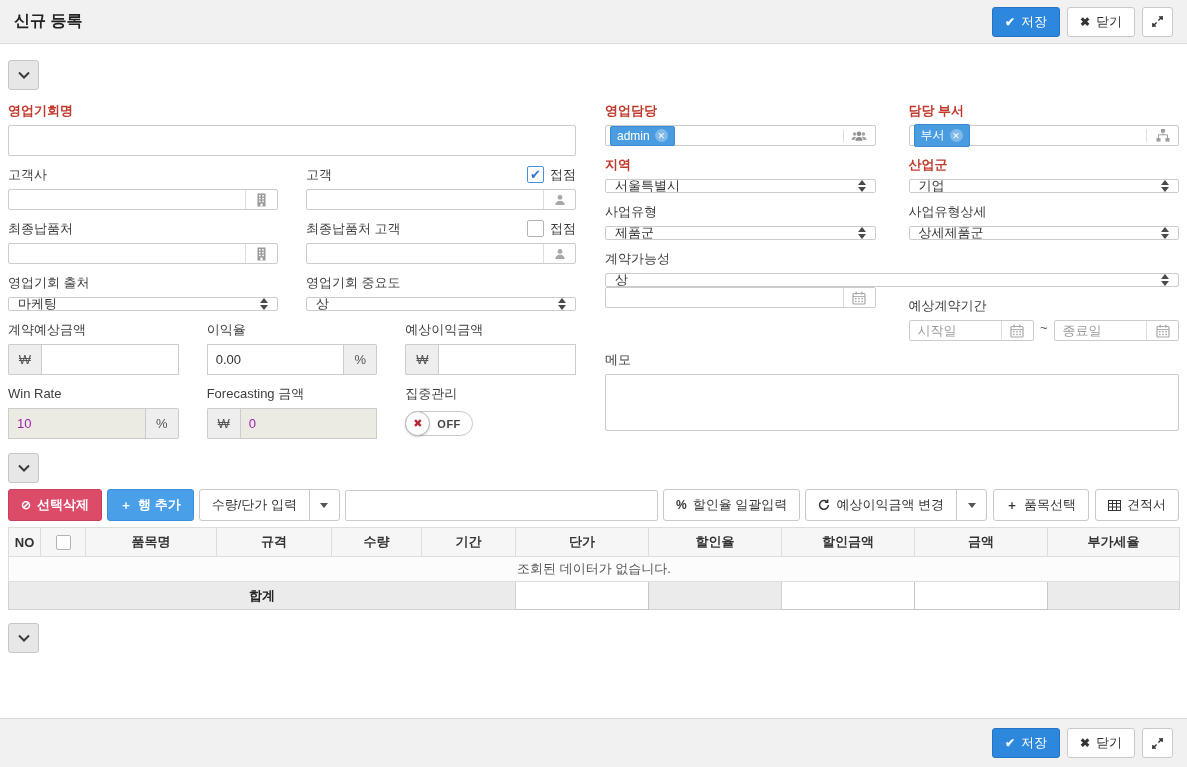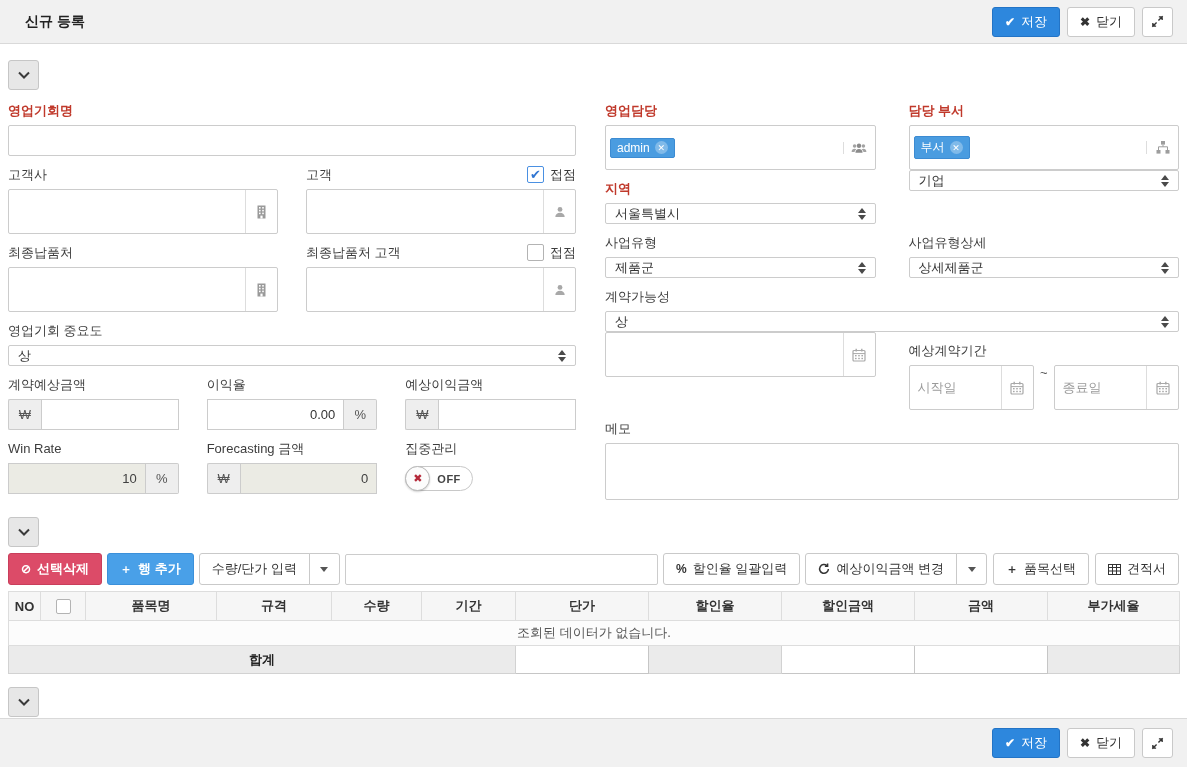--- a/index.html
+++ b/index.html
@@ -6,21 +6,21 @@
   html,body { width:1187px; height:767px; }
   body {
     font-family: "Liberation Sans", "DejaVu Sans", sans-serif;
     background:#fff; color:#333; font-size:13px;
     display:flex; flex-direction:column; overflow:hidden;
   }
   
   .bar { display:flex; align-items:center; background:#f1f1f1; padding:0 14px; flex:none; }
   .bar.top { height:44px; border-bottom:1px solid #d9d9d9; }
   .bar.bottom { height:49px; border-top:1px solid #d9d9d9; margin-top:auto; }
-  .page-title { font-size:14px; font-weight:bold; color:#222;margin-left:11px; }
+  .page-title { font-size:16px; font-weight:bold; color:#222; }
   .bar-btns { margin-left:auto; display:flex; gap:7px; }
   .btn {
     height:30px; display:inline-flex; align-items:center; justify-content:center; gap:6px;
     padding:0 12px; border:1px solid #c9c9c9; border-radius:3px; background:#fff;
     font-size:13px; color:#333; cursor:pointer; white-space:nowrap;
   }
   .btn-primary { background:#2d87dd; border-color:#2374c6; color:#fff; }
   .btn-danger  { background:#dc4b68; border-color:#c93e5b; color:#fff; font-weight:bold; }
   .btn-blue    { background:#49a0e8; border-color:#3b90da; color:#fff; font-weight:bold; }
   .btn-sq { width:31px; padding:0; }
@@ -42,40 +42,40 @@
   .frow > .field, .frowR > .field { flex:1; min-width:0; }
   .flabel { font-size:13px; color:#3d3d3d; margin:10px 0 6px; height:17px; display:flex; align-items:center; }
   .flabel.req { color:#c0392b; font-weight:bold; }
   .flabel .right { margin-left:auto; display:flex; align-items:center; gap:6px; }
   .first .flabel { margin-top:8px; }
   input[type=text], .fake-input {
     width:100%; height:31px; border:1px solid #ccc; border-radius:2px; background:#fff;
     font-family:inherit; font-size:13px; color:#333; padding:0 8px; outline:none;
   }
   input::placeholder { color:#9a9a9a; }
-  input.num { text-align:right; }
-  input[disabled], input.disabled { background:#ebebe4; color:#404040; }
-  
-  .icon-input { display:flex; align-items:stretch; height:45px; border:1px solid #ccc; border-radius:2px; background:#fff; }
+  input.num { }
+  input[disabled], input.disabled { background:#ebebe4; color:#a21caf; }
+  
+  .icon-input { display:flex; align-items:stretch; height:21px; border:1px solid #ccc; border-radius:2px; background:#fff; }
   .icon-input input { border:none; flex:1; min-width:0; height:100%; background:transparent; }
   .icon-input .ibox { width:32px; flex:none; display:flex; align-items:center; justify-content:center; border-left:1px solid #ddd; cursor:pointer; }
   
   .tag-input { padding:0 0 0 4px; align-items:center; }
   .tag {
     display:inline-flex; align-items:center; gap:5px; background:#4a9ce0; border:1px solid #3c8bd2;
     color:#fff; font-size:12px; padding:2px 6px; border-radius:2px; cursor:default;
   }
   .tag .tag-x {
     width:13px; height:13px; border-radius:50%; background:rgba(255,255,255,.3);
     display:inline-flex; align-items:center; justify-content:center; font-size:9px; cursor:pointer;
   }
   .tag-input .spacer { flex:1; }
   
   .select {
-    height:21px; border:1px solid #ccc; border-radius:2px; background:#fff; cursor:pointer;
+    height:14px; border:1px solid #ccc; border-radius:2px; background:#fff; cursor:pointer;
     display:flex; align-items:center; padding:0 9px; font-size:13px; color:#333;
   }
   .updown { margin-left:auto; display:flex; flex-direction:column; gap:2px; }
   .updown i { display:block; width:0; height:0; border-left:4px solid transparent; border-right:4px solid transparent; }
   .updown i.up { border-bottom:5px solid #4a4a4a; }
   .updown i.dn { border-top:5px solid #4a4a4a; }
   
   .cb { width:17px; height:17px; border:1px solid #b3b3b3; border-radius:2px; background:#fff;
         display:inline-flex; align-items:center; justify-content:center; cursor:pointer; flex:none; }
   .cb.checked { border-color:#4a90e2; }
@@ -243,20 +243,30 @@
                   <circle cx="6" cy="3.4" r="2.4" fill="#a8a8a8"></circle>
                   <path d="M1.3 11c0-2.7 2-4.3 4.7-4.3S10.7 8.3 10.7 11z" fill="#a8a8a8"></path>
                 </svg>
             </span>
           </div>
         </div>
       </div>
 
       <div class="frow">
         <div class="field">
+          <div class="flabel">영업기회 출처</div>
+          <div class="select">
+            <span>마케팅</span>
+            <span class="updown">
+                <i class="up"></i>
+                <i class="dn"></i>
+              </span>
+          </div>
+        </div>
+        <div class="field">
           <div class="flabel">영업기회 중요도</div>
           <div class="select">
             <span>상</span>
             <span class="updown">
                 <i class="up"></i>
                 <i class="dn"></i>
               </span>
           </div>
         </div>
       </div>
@@ -364,20 +374,21 @@
           <div class="flabel req">지역</div>
           <div class="select">
             <span>서울특별시</span>
             <span class="updown">
                 <i class="up"></i>
                 <i class="dn"></i>
               </span>
           </div>
         </div>
         <div class="field">
+          <div class="flabel req">산업군</div>
           <div class="select">
             <span>기업</span>
             <span class="updown">
                 <i class="up"></i>
                 <i class="dn"></i>
               </span>
           </div>
         </div>
       </div>
 

